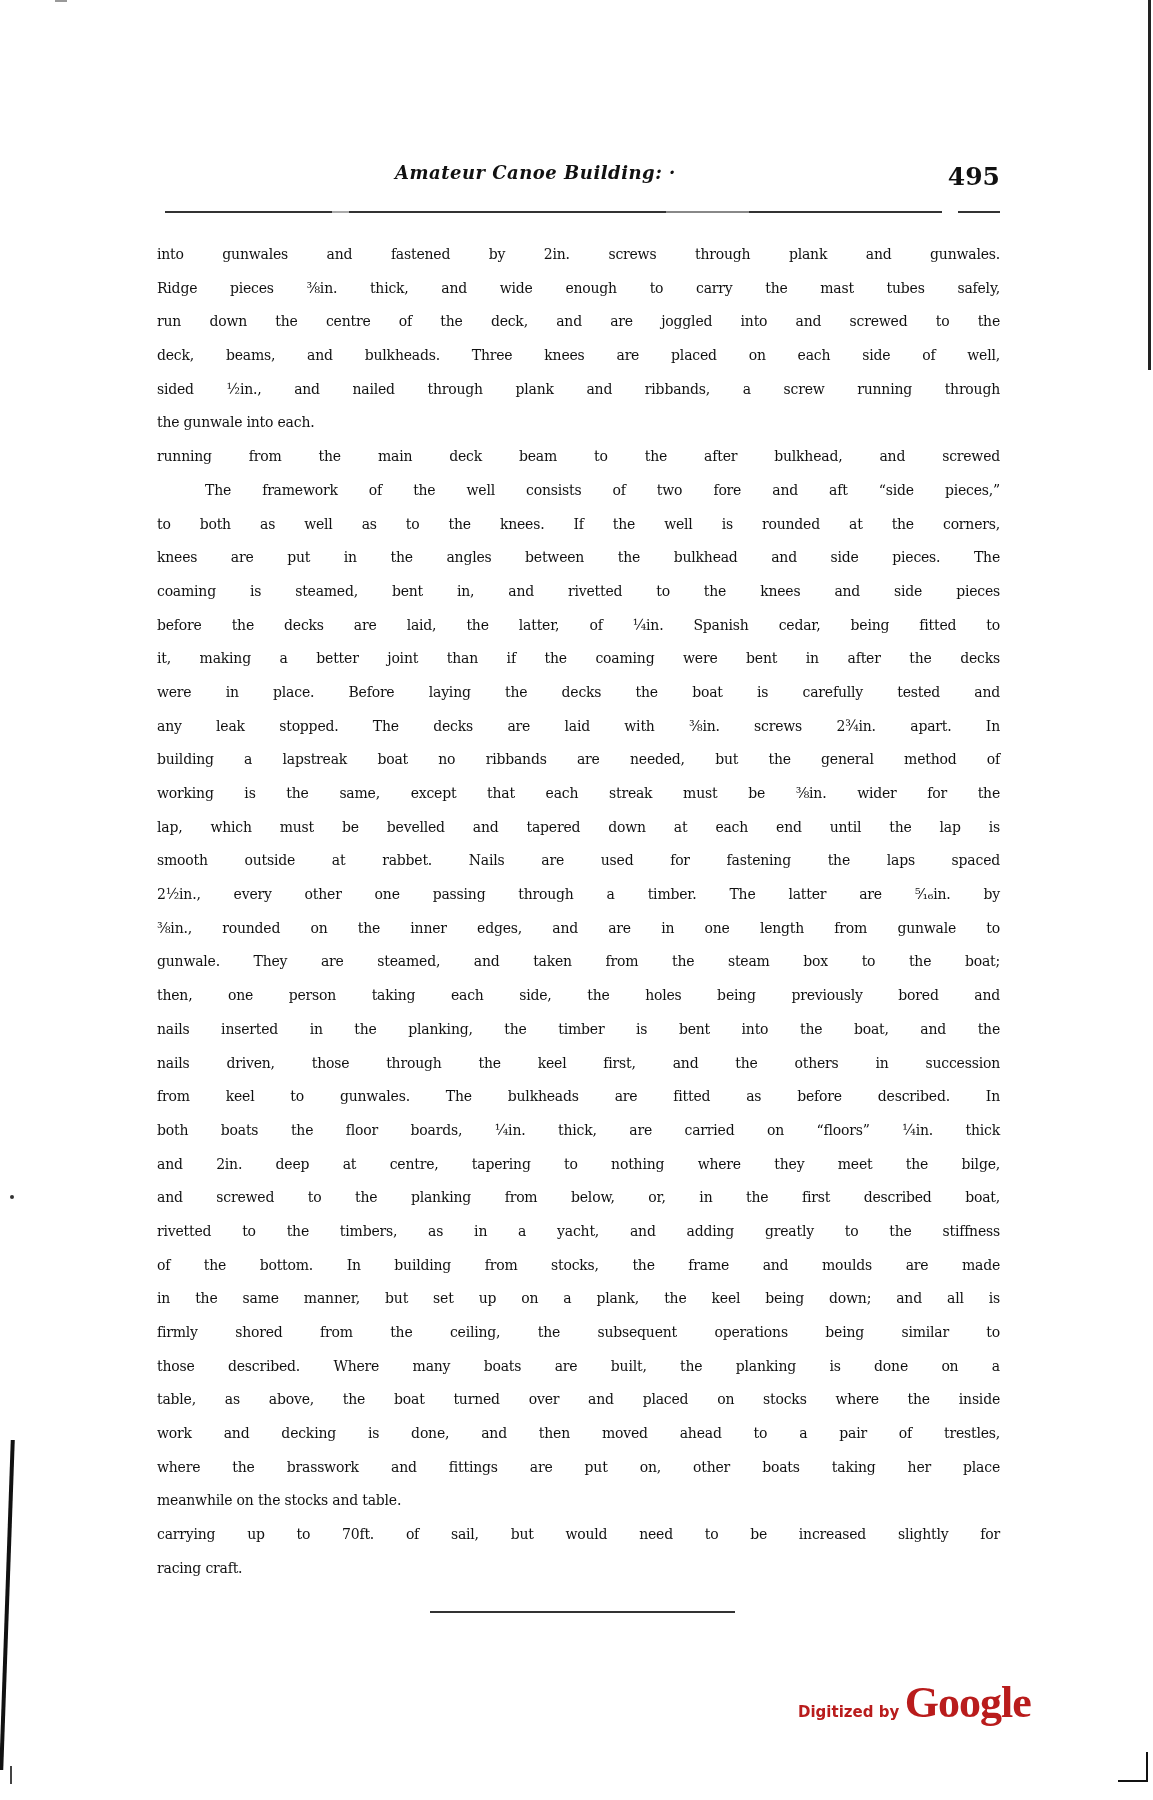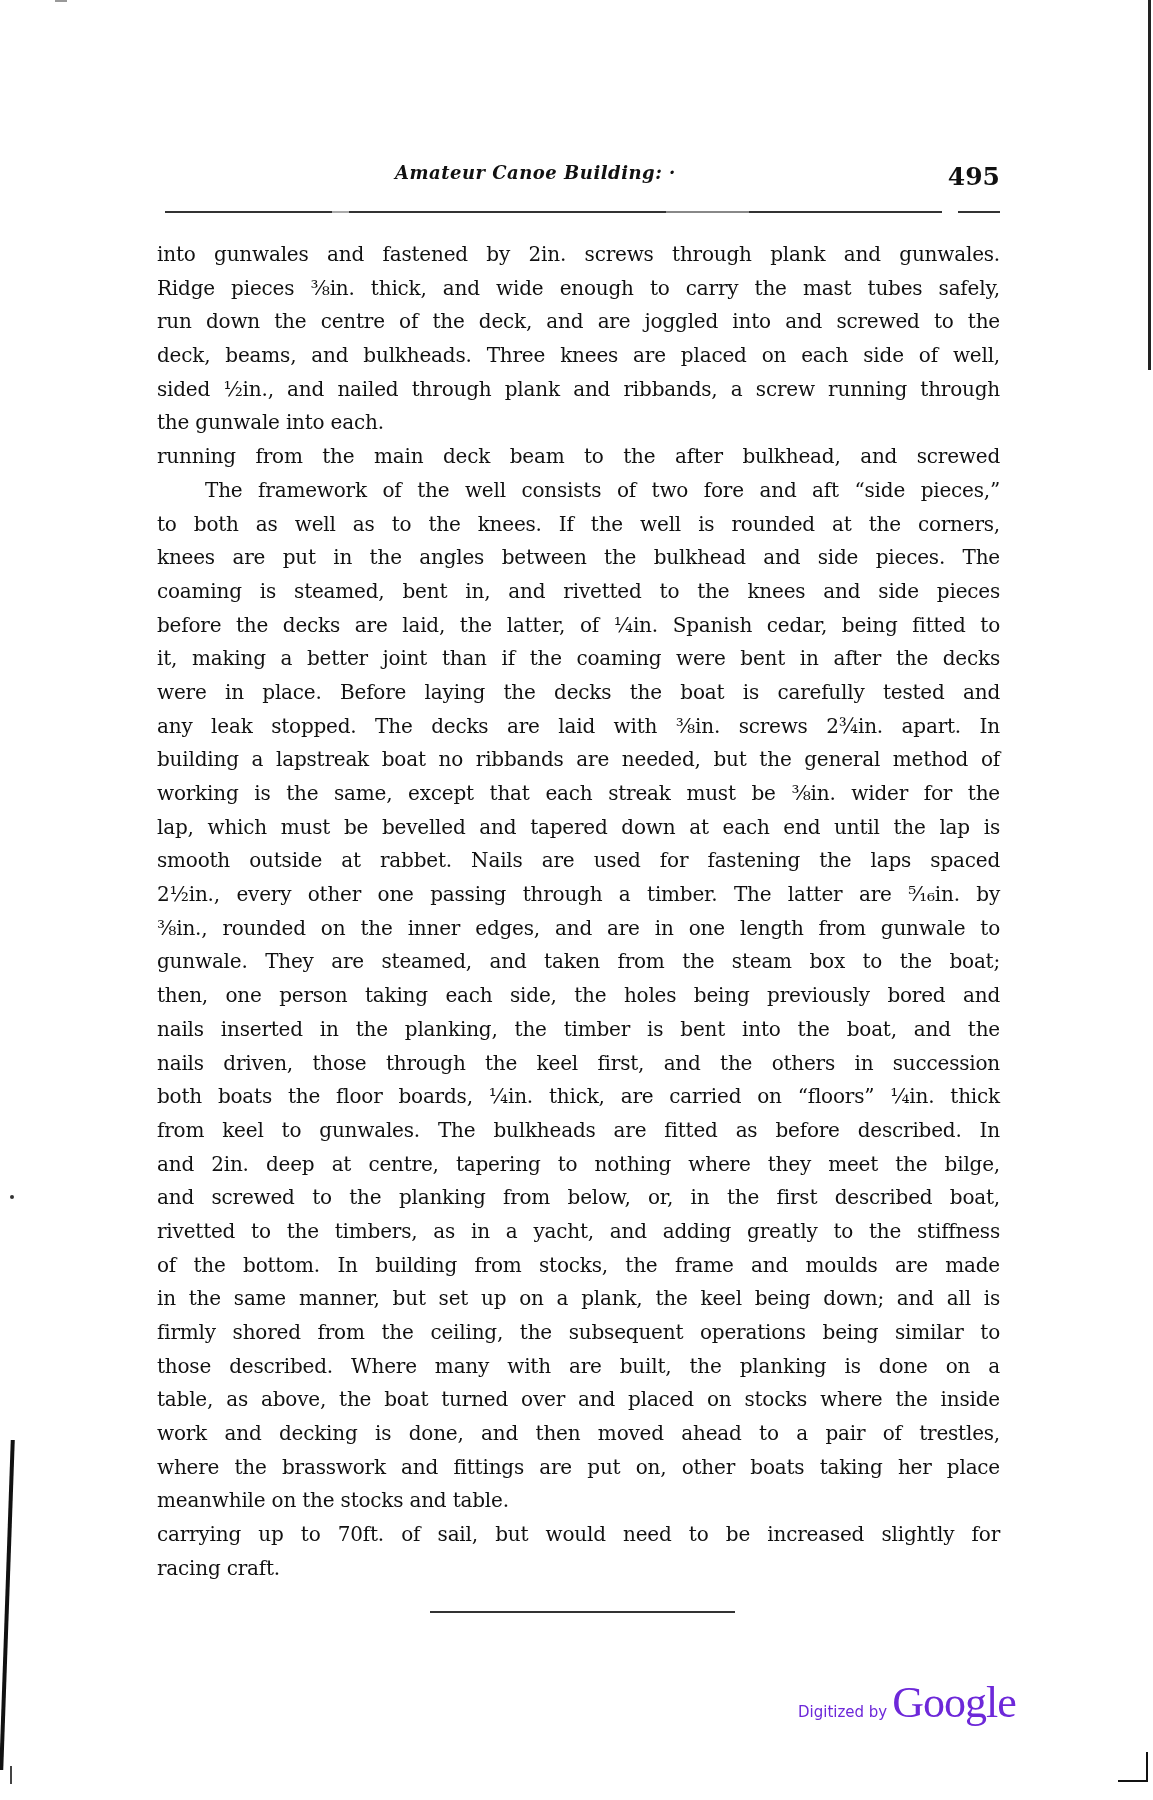--- a/index.html
+++ b/index.html
@@ -5,26 +5,26 @@
   html, body { margin: 0; padding: 0; background: #ffffff; }
   body { width: 1153px; height: 1800px; position: relative; overflow: hidden;
          font-family: "DejaVu Serif", "Liberation Serif", serif; color: #111; }
   .header { position: absolute; top: 162px; left: 155px; width: 845px; height: 44px; }
   .running-title { position: absolute; left: 240px; top: 0; font-style: italic; font-weight: bold;
                    font-size: 18px; letter-spacing: 0.5px; font-family: "DejaVu Serif", serif; }
   .page-number { position: absolute; right: 0; top: 0; font-size: 25px; font-weight: bold; }
   .rule-top { position: absolute; top: 211px; left: 165px; width: 835px; height: 2px;
               background: linear-gradient(90deg, #333 0 20%, #aaa 20% 22%, #333 22% 60%, #888 60% 70%, #333 70% 93%, transparent 93% 95%, #333 95%); }
   .body-text { position: absolute; top: 238px; left: 157px; width: 843px; }
-  .line { height: 33.7px; line-height: 33.7px; font-size: 20px; text-align: justify;
+  .line { height: 33.7px; line-height: 33.7px; font-size: 14px; text-align: justify;
           text-align-last: justify; white-space: nowrap; overflow: visible; letter-spacing: -0.2px; }
   .line.last { text-align-last: left; }
   .line.indent { padding-left: 48px; }
   .rule-end { position: absolute; top: 1611px; left: 430px; width: 305px; height: 2px; background: #333; }
-  .watermark { position: absolute; top: 1677px; left: 798px; color: #6d28d9; white-space: nowrap; }
+  .watermark { position: absolute; top: 1677px; left: 798px; color: #b91c1c; white-space: nowrap; font-weight: bold; }
   .watermark .digitized { font-family: "DejaVu Sans", sans-serif; font-size: 15px; }
   .watermark .google { font-family: "Liberation Serif", serif; font-size: 44px; letter-spacing: -1px; }
   .edge-right { position: absolute; left: 1148px; top: 0; width: 3px; height: 370px; background: #222; }
   .edge-left { position: absolute; left: 5px; top: 1440px; width: 4px; height: 330px; background: #111;
                transform: skewX(-2deg); }
   .corner-mark-v { position: absolute; left: 1146px; top: 1752px; width: 2px; height: 30px; background: #111; }
   .corner-mark-h { position: absolute; left: 1118px; top: 1780px; width: 30px; height: 2px; background: #111; }
   .scan-dots { position: absolute; left: 55px; top: 0; width: 12px; height: 2px; background: #999; }
   .scan-dots2 { position: absolute; left: 10px; top: 1195px; width: 4px; height: 4px; border-radius: 2px; background: #333; }
   .scan-tick { position: absolute; left: 10px; top: 1766px; width: 2px; height: 18px; background: #444; }
@@ -66,29 +66,29 @@
     <div class="line">building a lapstreak boat no ribbands are needed, but the general method of</div>
     <div class="line">working is the same, except that each streak must be ⅜in. wider for the</div>
     <div class="line">lap, which must be bevelled and tapered down at each end until the lap is</div>
     <div class="line">smooth outside at rabbet.  Nails are used for fastening the laps spaced</div>
     <div class="line">2½in., every other one passing through a timber.  The latter are ⁵⁄₁₆in. by</div>
     <div class="line">⅜in., rounded on the inner edges, and are in one length from gunwale to</div>
     <div class="line">gunwale.  They are steamed, and taken from the steam box to the boat;</div>
     <div class="line">then, one person taking each side, the holes being previously bored and</div>
     <div class="line">nails inserted in the planking, the timber is bent into the boat, and the</div>
     <div class="line">nails driven, those through the keel first, and the others in succession</div>
+    <div class="line">from keel to gunwales.  The bulkheads are fitted as before described.  In</div>
     <div class="line">both boats the floor boards, ¼in. thick, are carried on “floors” ¼in. thick</div>
-    <div class="line">from keel to gunwales.  The bulkheads are fitted as before described.  In</div>
     <div class="line">and 2in. deep at centre, tapering to nothing where they meet the bilge,</div>
     <div class="line">and screwed to the planking from below, or, in the first described boat,</div>
     <div class="line">rivetted to the timbers, as in a yacht, and adding greatly to the stiffness</div>
     <div class="line">of the bottom.  In building from stocks, the frame and moulds are made</div>
     <div class="line">in the same manner, but set up on a plank, the keel being down; and all is</div>
     <div class="line">firmly shored from the ceiling, the subsequent operations being similar to</div>
-    <div class="line">those described.  Where many with are built, the planking is done on a</div>
+    <div class="line">those described.  Where many boats are built, the planking is done on a</div>
     <div class="line">table, as above, the boat turned over and placed on stocks where the inside</div>
     <div class="line">work and decking is done, and then moved ahead to a pair of trestles,</div>
     <div class="line">where the brasswork and fittings are put on, other boats taking her place</div>
     <div class="line last">meanwhile on the stocks and table.</div>
   </div>
   <div>
     <div class="line">carrying up to 70ft. of sail, but would need to be increased slightly for</div>
     <div class="line last">racing craft.</div>
   </div>
 </div>

